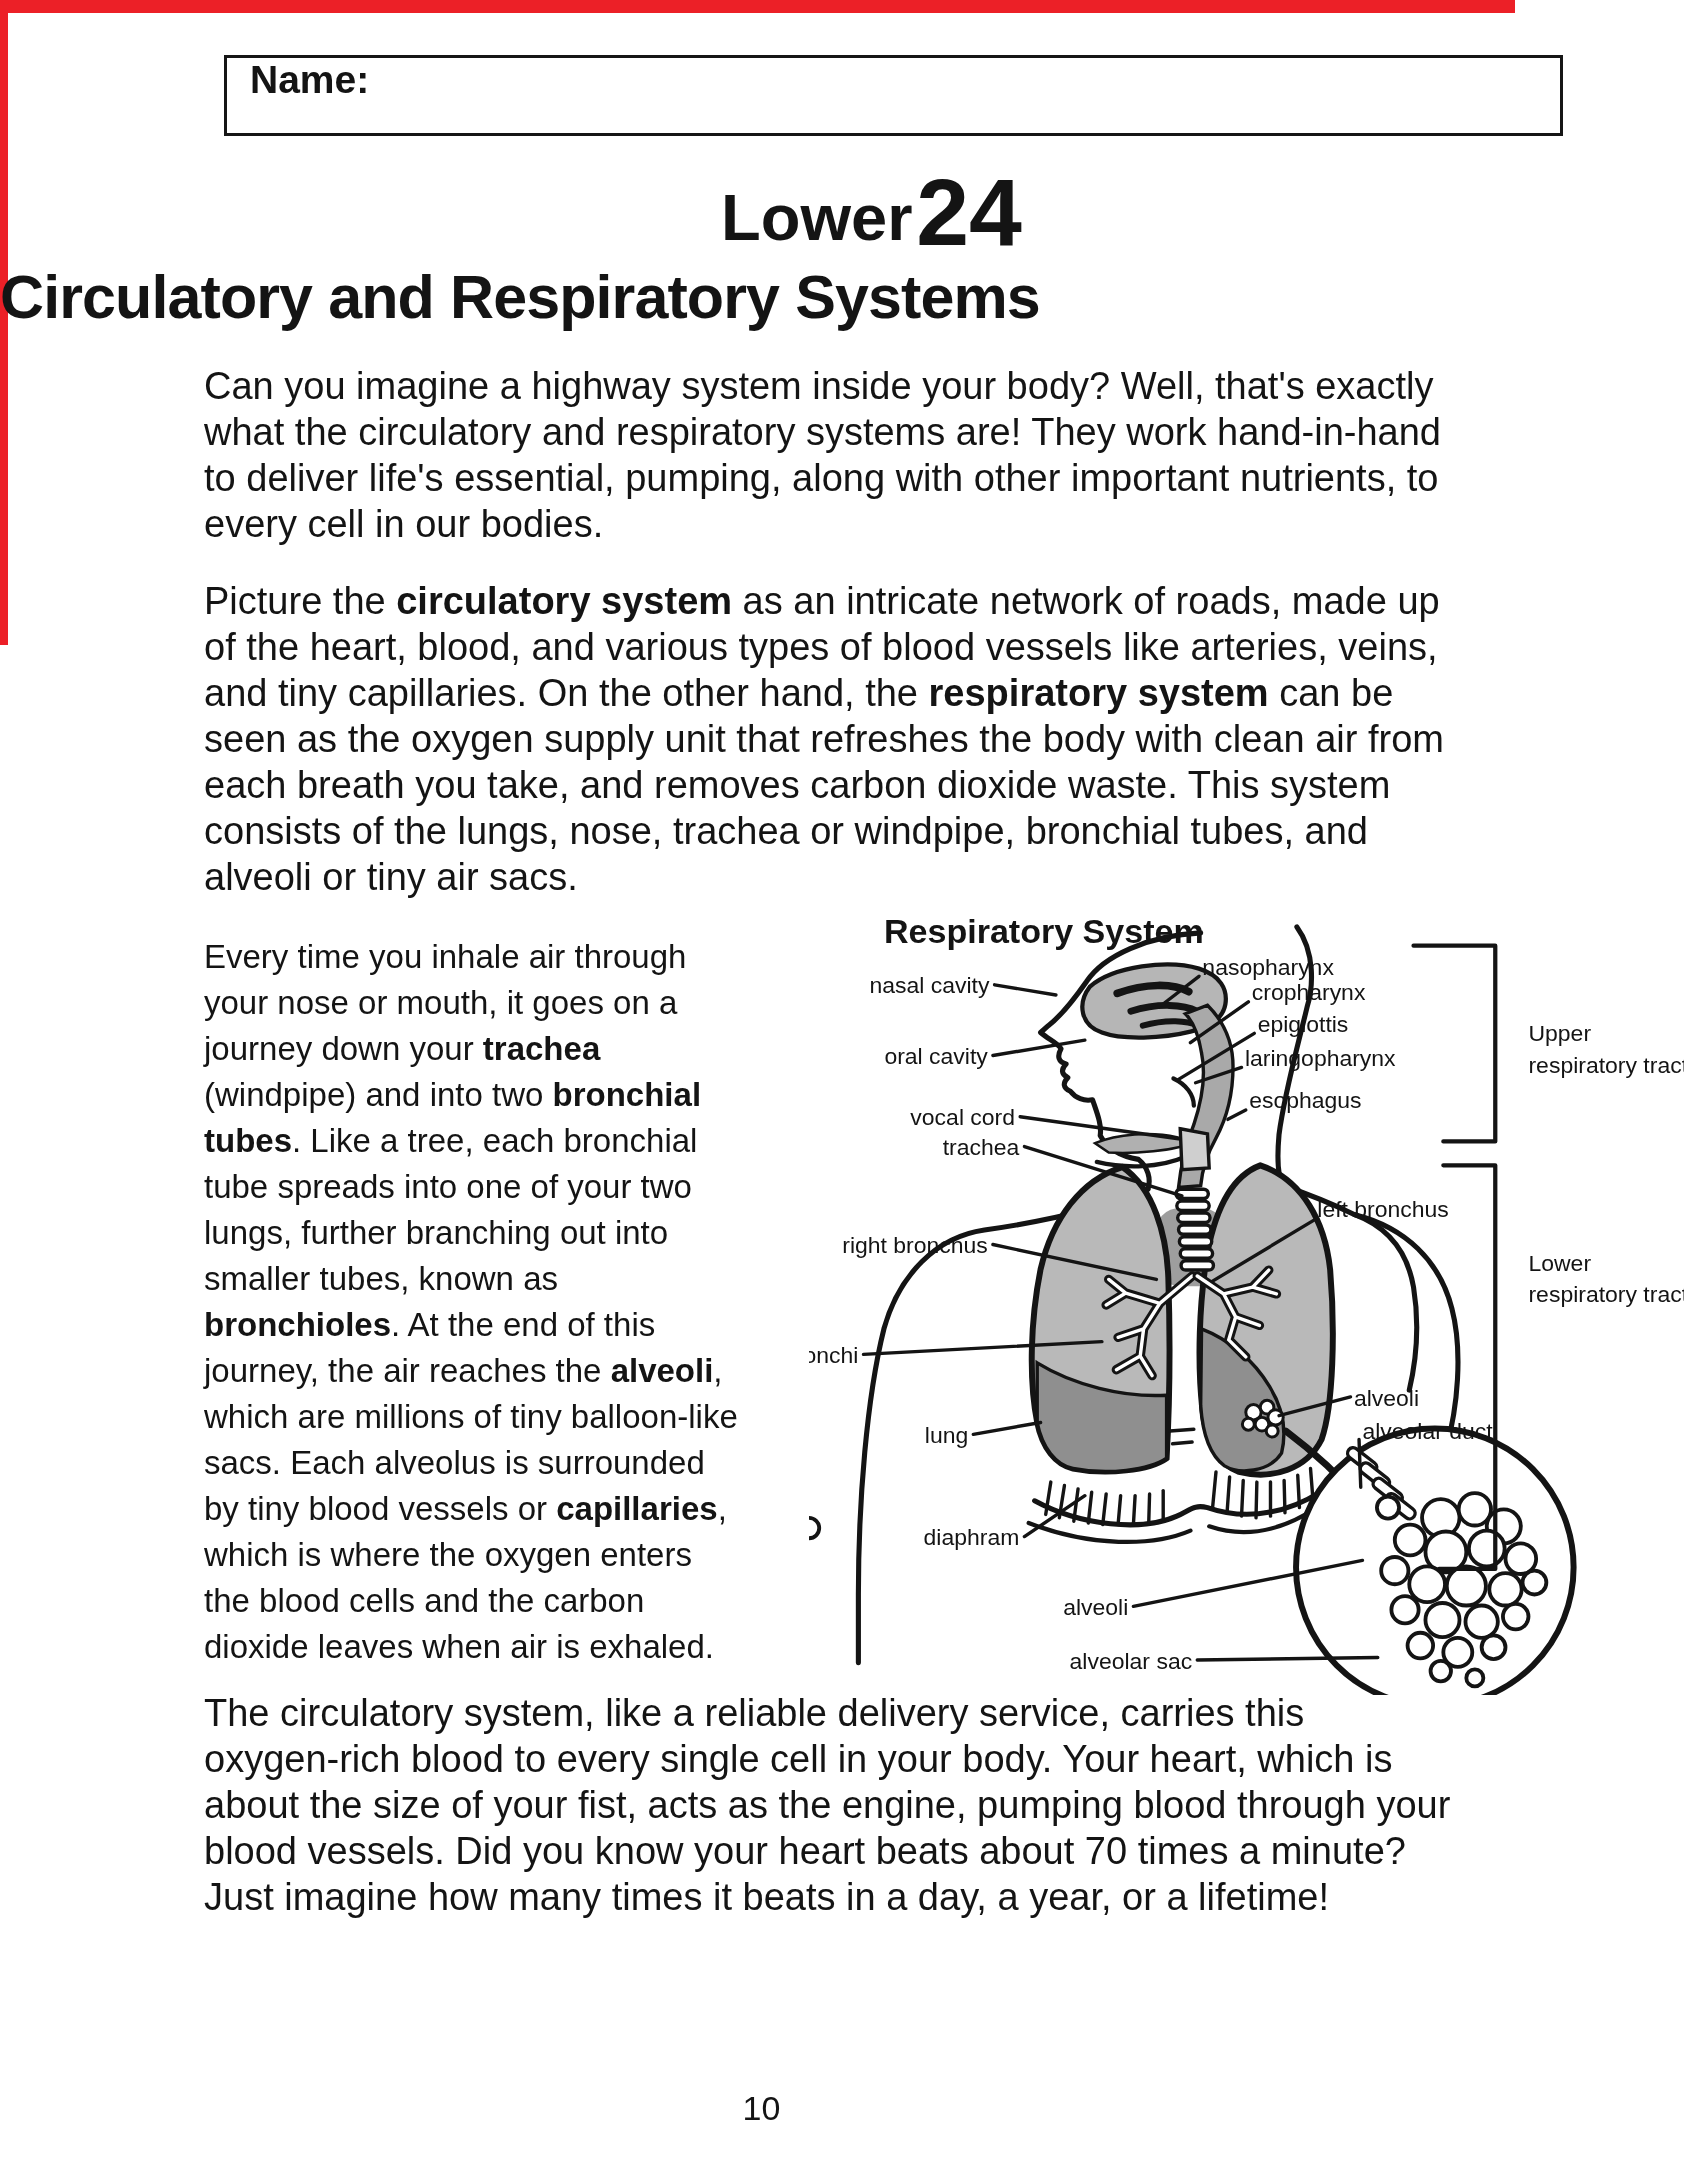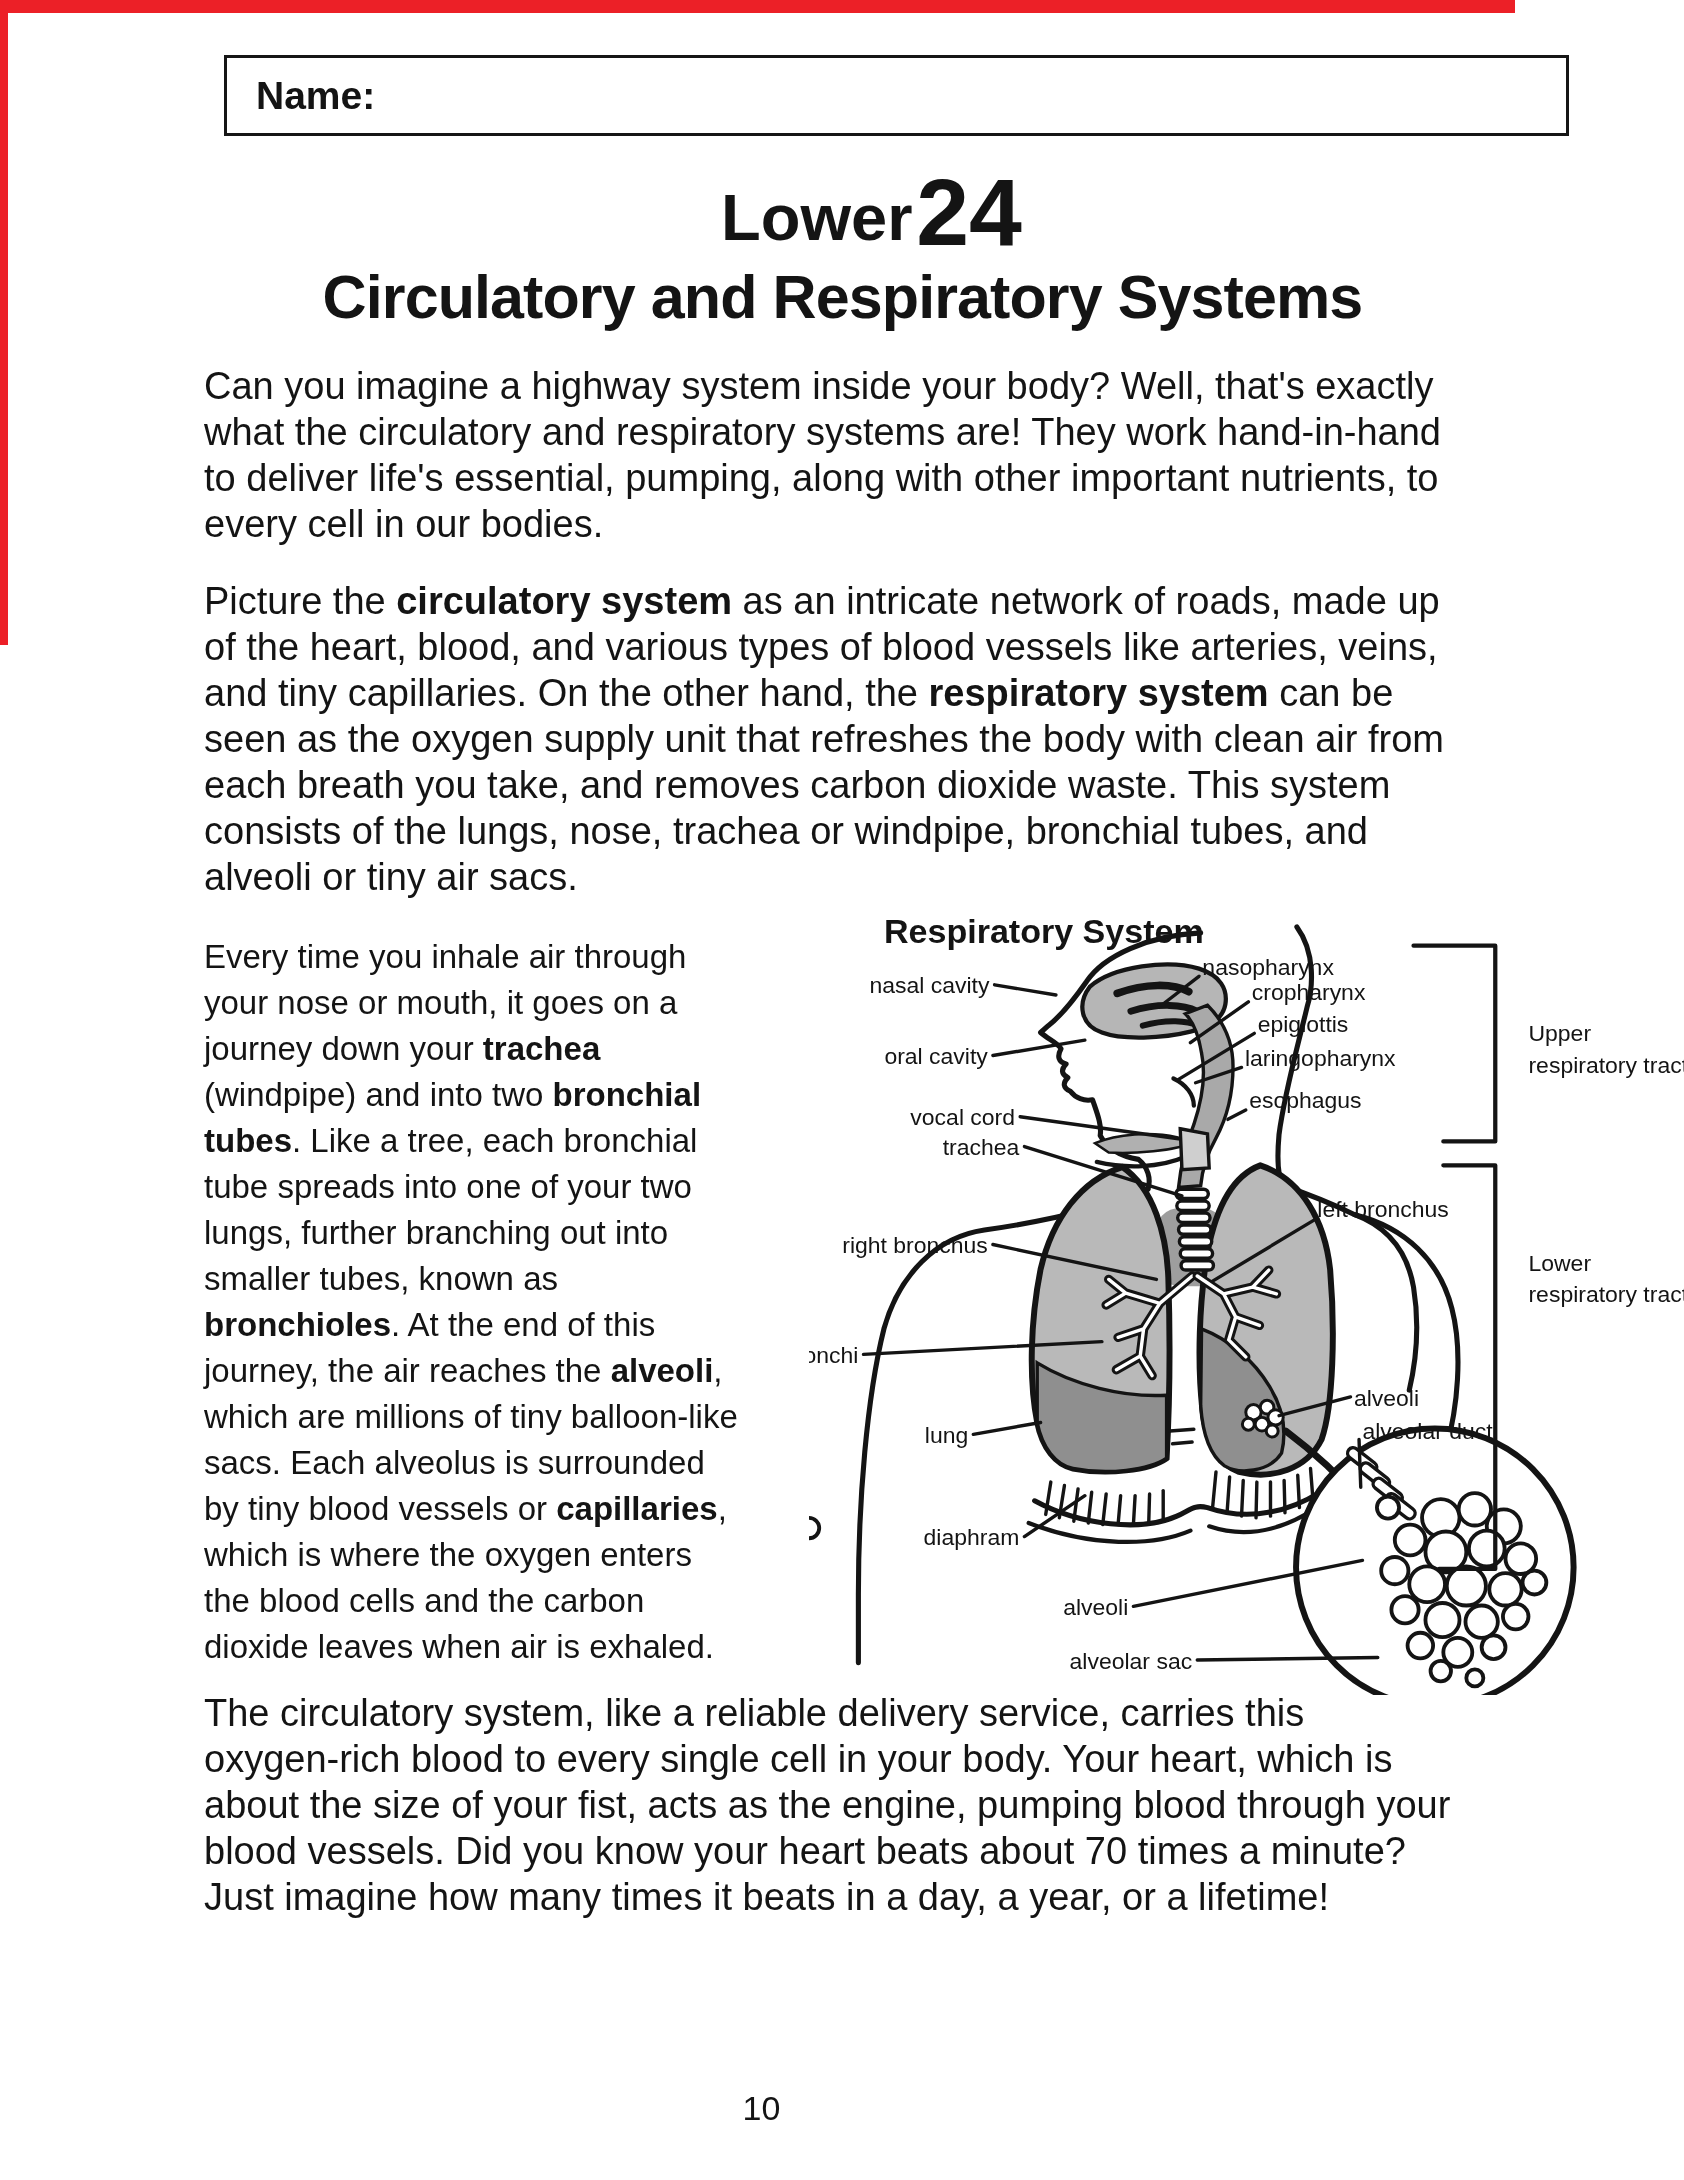--- a/index.html
+++ b/index.html
@@ -2,26 +2,26 @@
 <html style="font-size:13.6px"><head>
 <meta charset="utf-8">
 <style>
   html,body{margin:0;padding:0;background:#ffffff;}
   #page{position:relative;width:1685px;height:2181px;background:#ffffff;overflow:hidden;
         font-family:"Liberation Sans","DejaVu Sans",sans-serif;color:#141414;}
   .abs{position:absolute;}
   #marker-top{left:0;top:0;width:1515px;height:12.8px;}
   #marker-left{left:0;top:0;width:7.7px;height:645px;}
   #name-box{left:224px;top:55px;width:1310px;height:75px;border:3.4px solid #161616;
-            display:flex;align-items:center;padding-left:29px;box-sizing:content-box;}
+            display:flex;align-items:flex-start;padding-left:23px;box-sizing:content-box;}
   #name-box .lbl{font-size:39px;font-weight:700;}
   #lesson-line{left:0;top:158px;width:1743px;text-align:center;font-weight:700;}
   #lesson-line .w1{font-size:65px;letter-spacing:0px;}
   #lesson-line .w2{font-size:95px;vertical-align:-5.1px;}
-  #page-title{left:0;top:262px;width:1685px;text-align:center;font-size:61px;font-weight:700;letter-spacing:-0.9px;}
+  #page-title{left:0;top:262px;width:1685px;text-align:left;font-size:61px;font-weight:700;letter-spacing:-0.9px;}
   .para{position:absolute;left:204px;font-size:38px;line-height:46px;white-space:pre;}
   .para b{font-weight:700;}
   #para-3{font-size:33px;}
   #para-1{top:363px;}
   #para-2{top:578px;}
   #para-3{top:934px;}
   #para-4{top:1690px;}
   #page-number{left:0;top:2089px;width:1523px;text-align:center;font-size:34px;}
   #diagram{left:809px;top:886px;width:877px;height:809px;}
   svg text{font-family:"Liberation Sans","DejaVu Sans",sans-serif;fill:#141414;}

